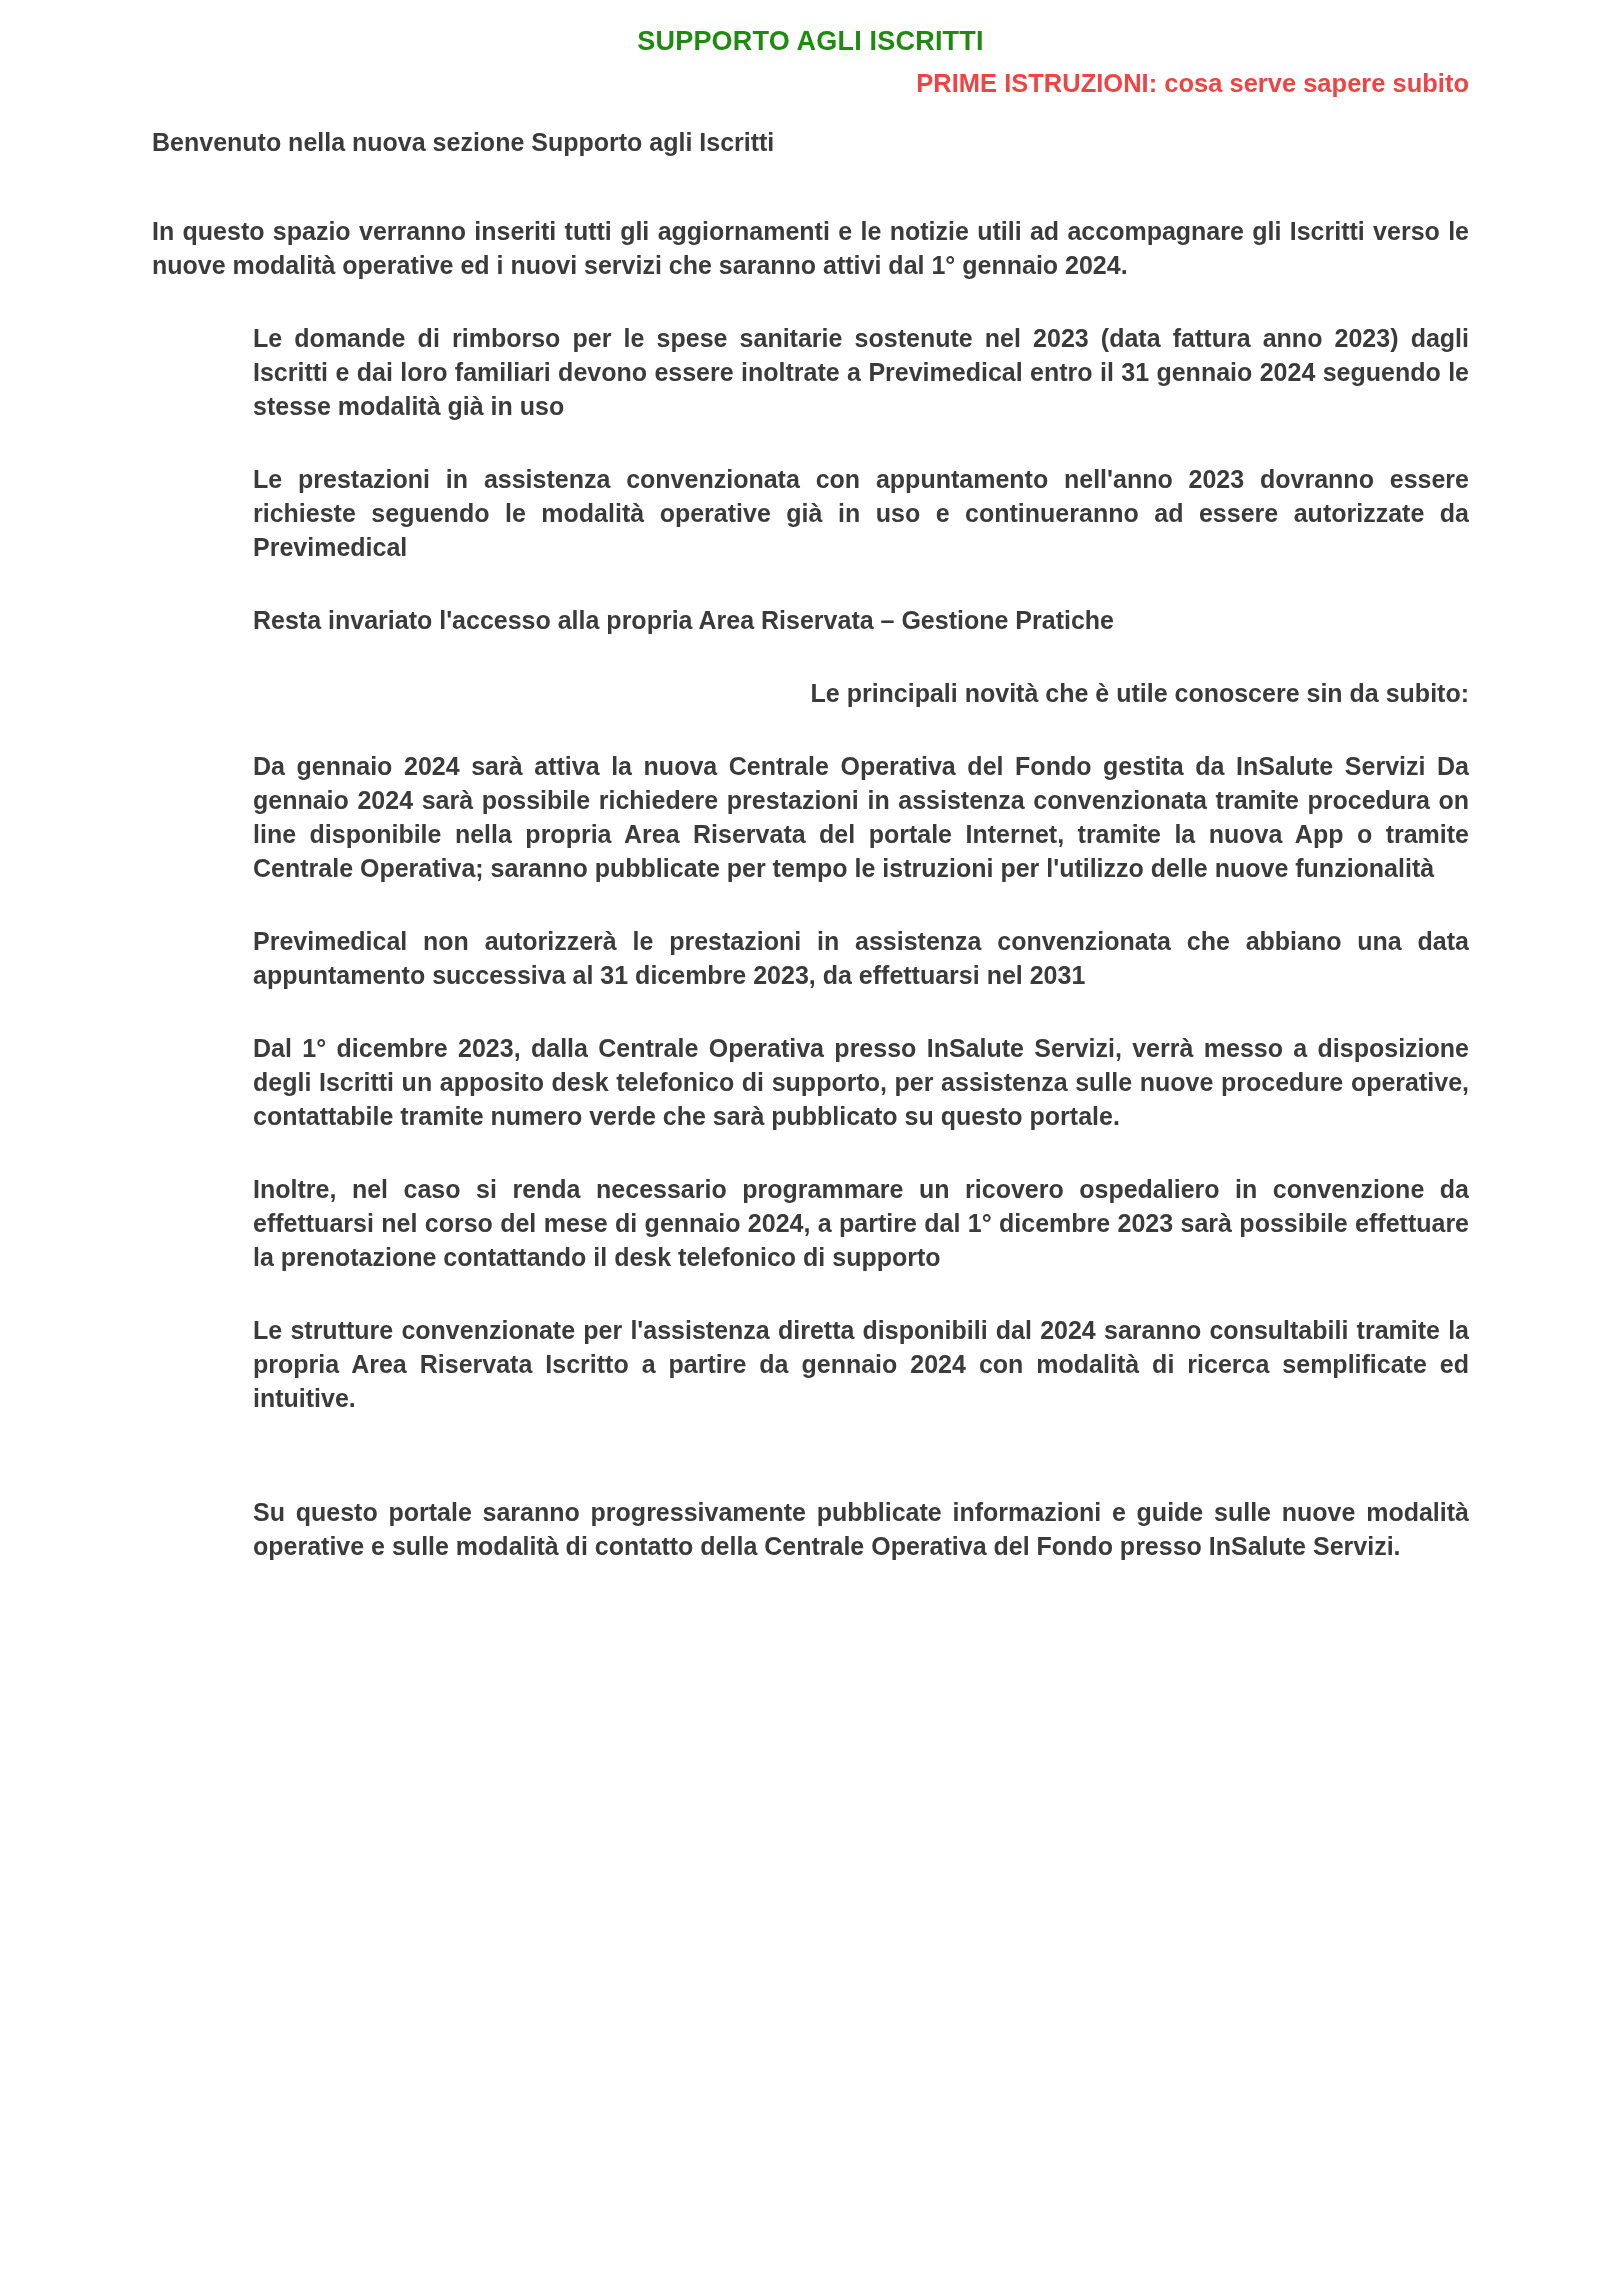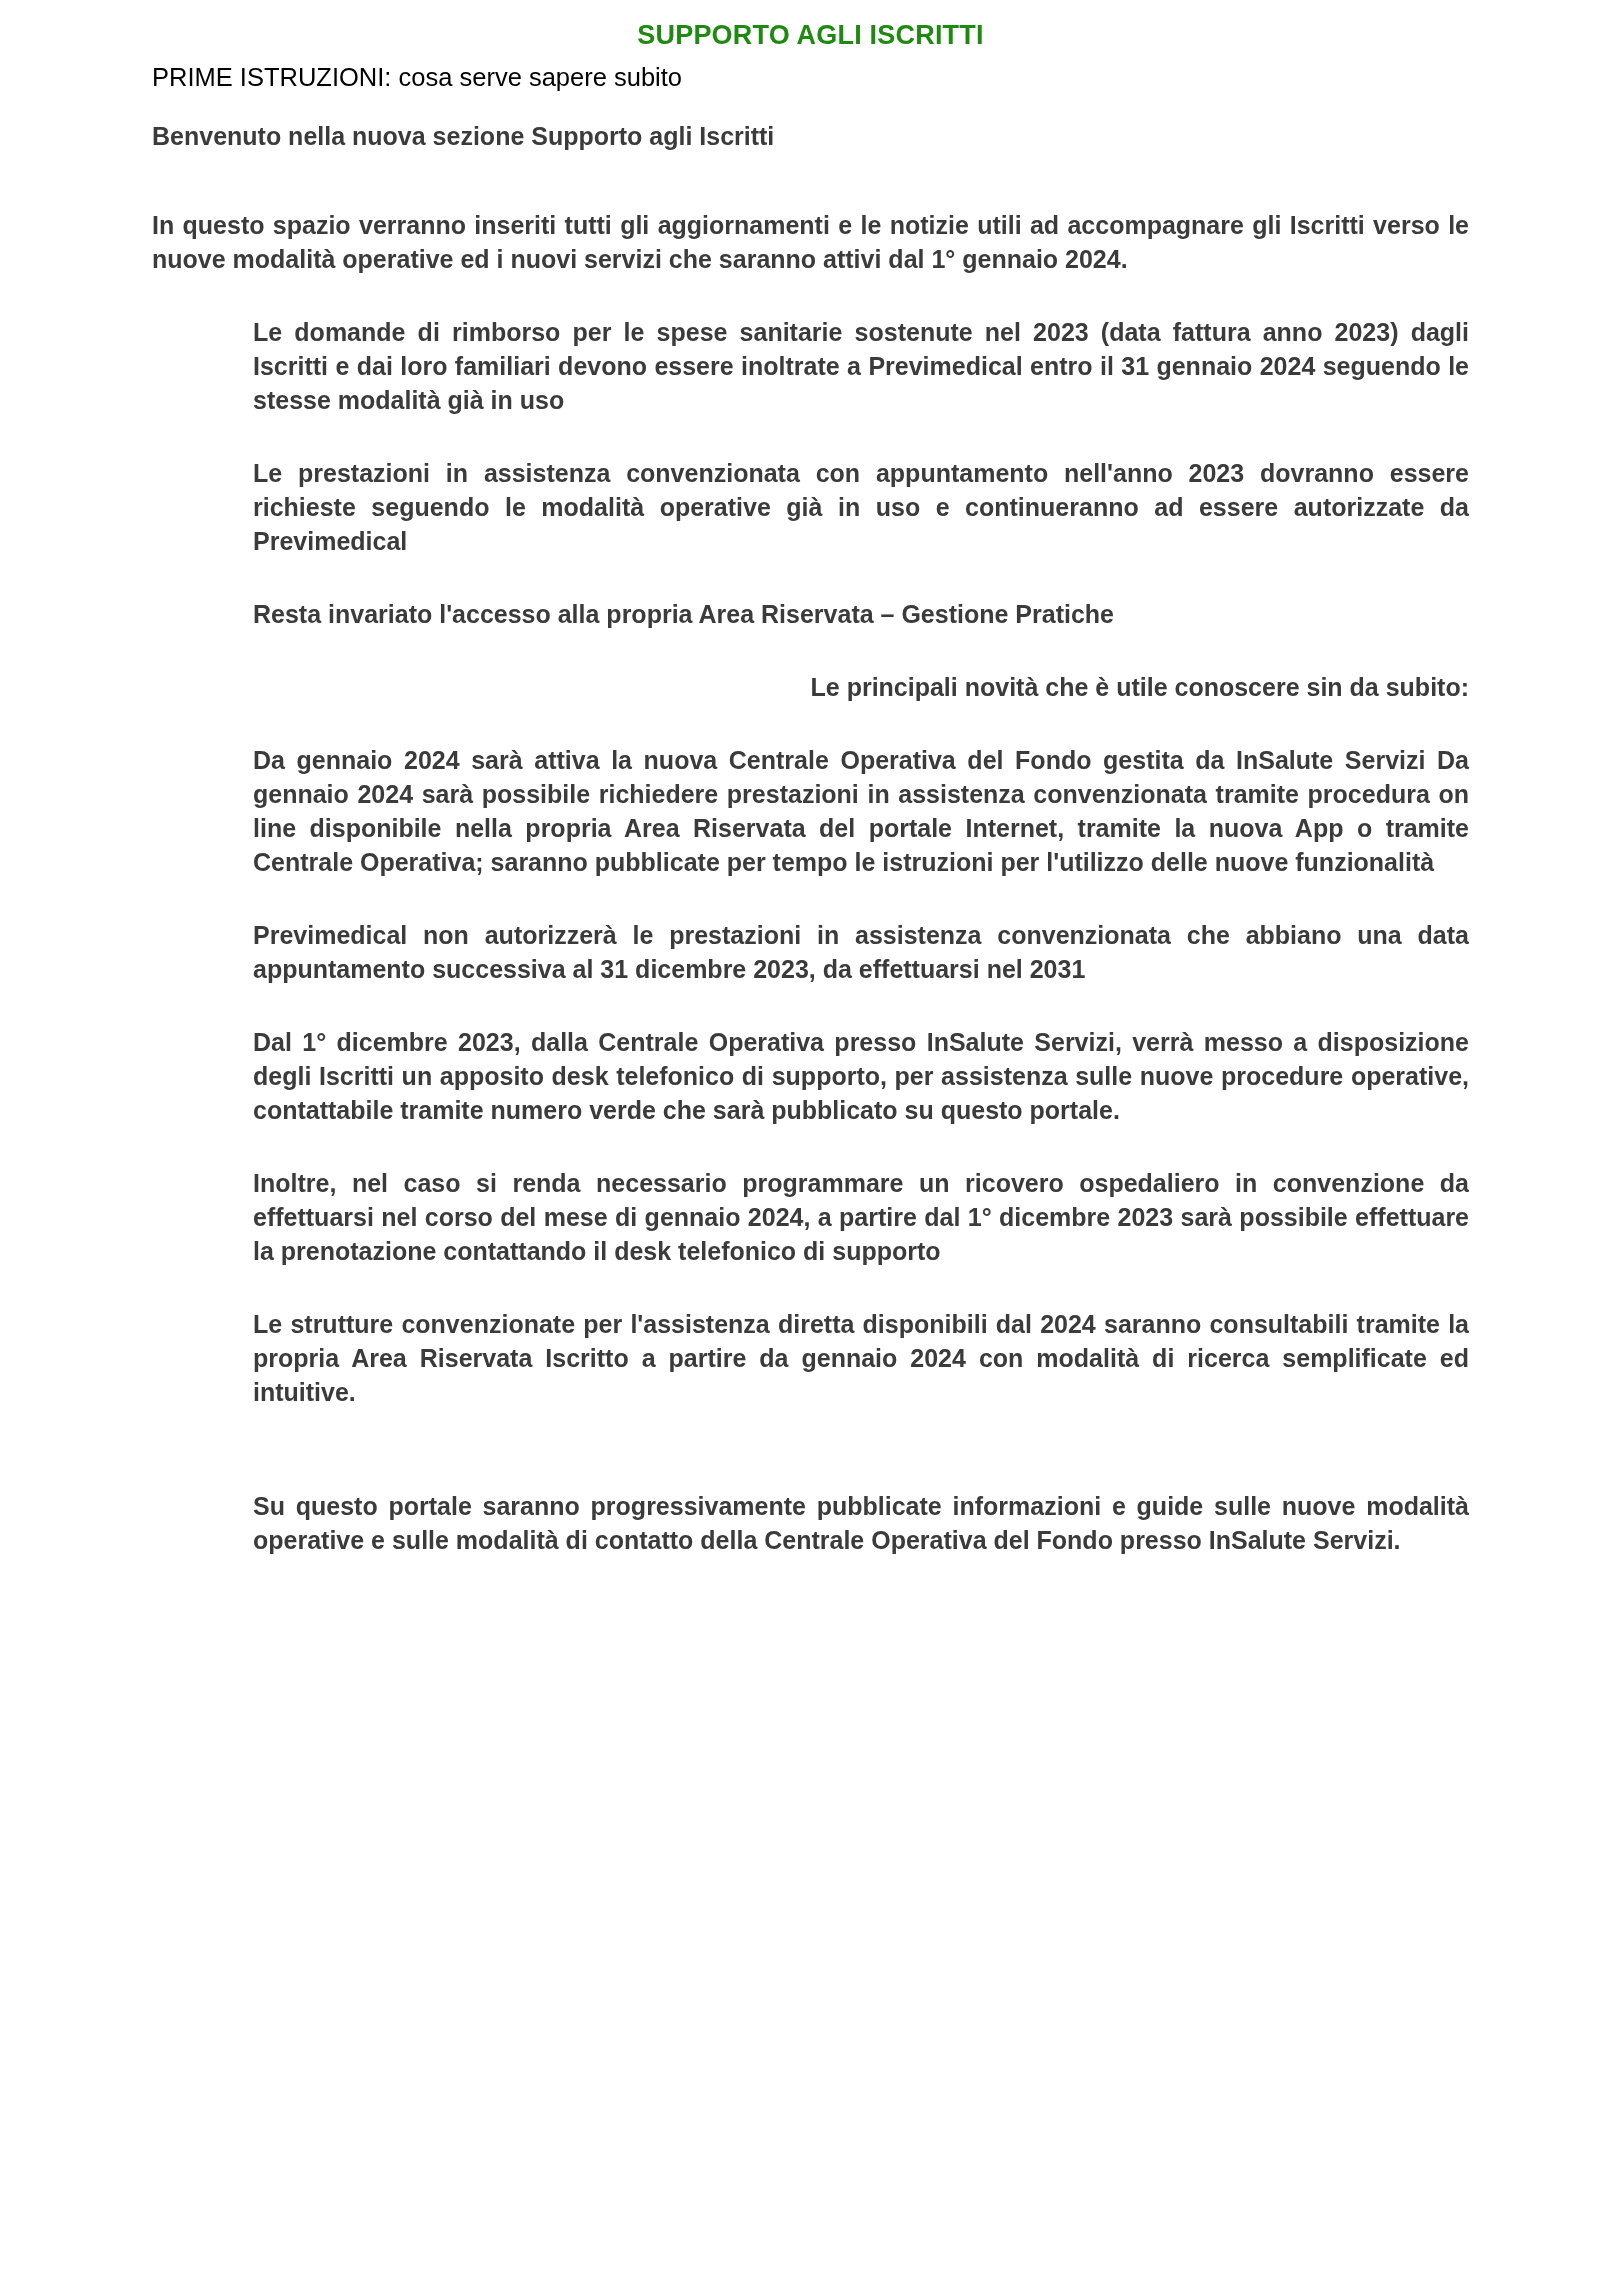--- a/index.html
+++ b/index.html
@@ -13,36 +13,36 @@
     color: #3b3b3b;
     -webkit-font-smoothing: antialiased;
   }
   .page {
     position: relative;
     width: 1621px;
     min-height: 2293px;
     margin: 0 auto;
     background: #ffffff;
     box-sizing: border-box;
-    padding: 19px 152px 39px 152px;
+    padding: 25px 152px 39px 152px;
   }
   .doc-title {
     text-align: center;
     color: #1f8a10;
     font-weight: bold;
     font-size: 27px;
     letter-spacing: 0.2px;
     line-height: 1.25;
     margin: 0 0 3.9px 0;
   }
   .doc-subtitle {
-    text-align: left;
+    text-align: right;
     font-size: 25.5px;
-    font-weight: normal;
-    color: #000000;
+    font-weight: bold;
+    color: #ef4444;
     line-height: 1.3;
     margin: 7.8px 0 0 0;
   }
   .para {
     font-size: 25px;
     line-height: 1.36;
     text-align: justify;
     color: #3b3b3b;
     margin: 0;
   }

